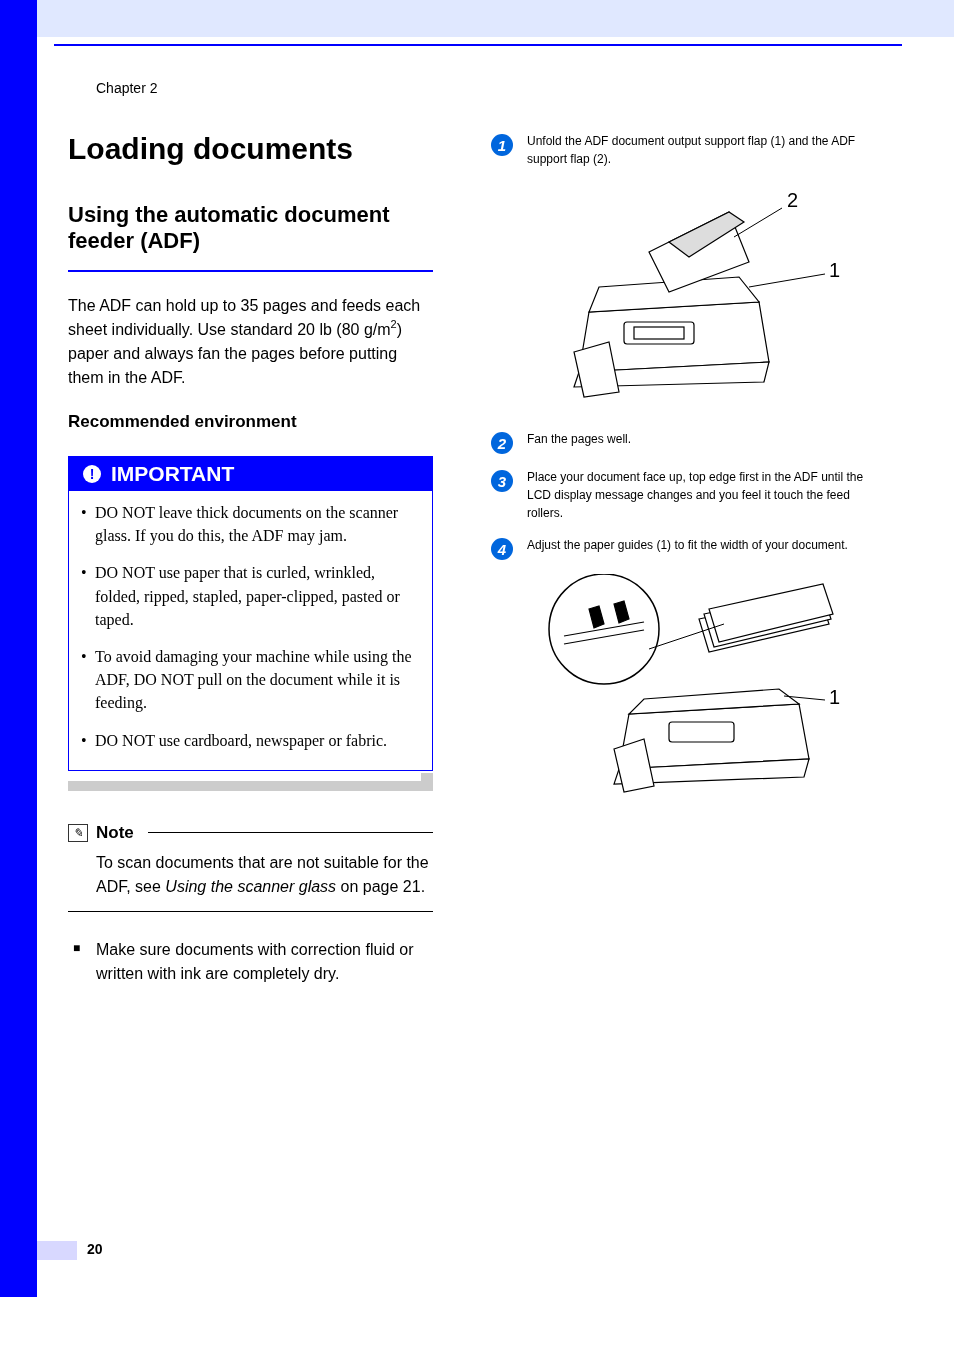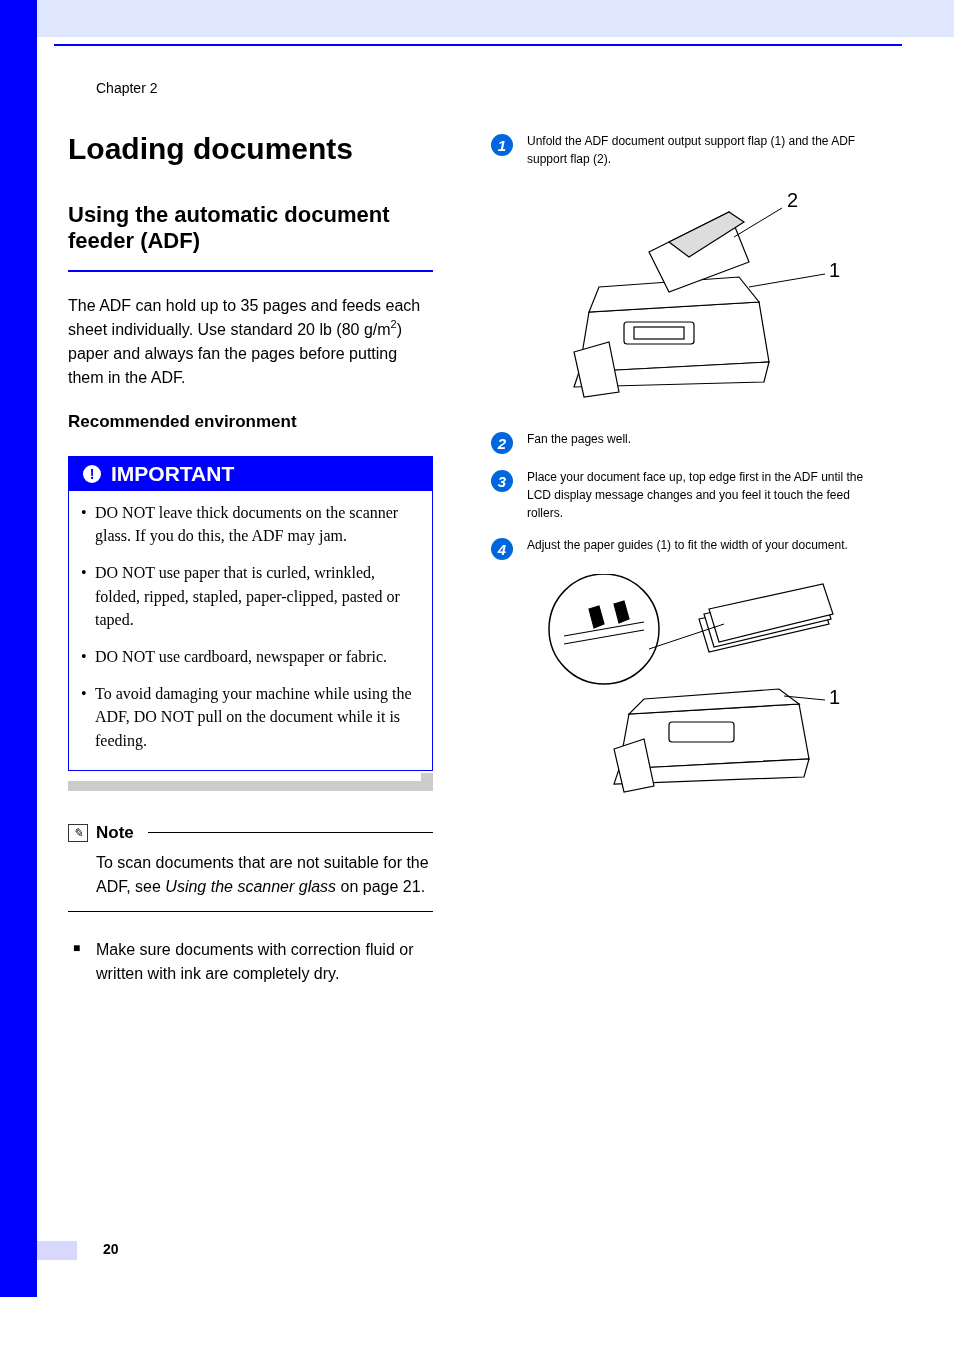--- a/index.html
+++ b/index.html
@@ -243,21 +243,21 @@
       font-size: 12px;
       line-height: 1.5;
     }
     .figure {
       margin: 8px 0 24px 0;
       text-align: center;
     }
     .figure svg { display: inline-block; }
     .page-num {
       position: absolute;
-      left: 103px;
+      left: 87px;
       top: 1241px;
       font-size: 14px;
       font-weight: bold;
     }
   </style>
 </head>
 <body>
 
 <div class="blue-sidebar"></div>
 <div class="blue-sidebar-left"></div>
@@ -283,22 +283,22 @@
 
       <div class="important-box">
         <div class="important-header">
           <span class="important-icon">!</span>
           <span>IMPORTANT</span>
         </div>
         <div class="important-body">
           <ul>
             <li>DO NOT leave thick documents on the scanner glass. If you do this, the ADF may jam.</li>
             <li>DO NOT use paper that is curled, wrinkled, folded, ripped, stapled, paper-clipped, pasted or taped.</li>
+            <li>To avoid damaging your machine while using the ADF, DO NOT pull on the document while it is feeding.</li>
             <li>DO NOT use cardboard, newspaper or fabric.</li>
-            <li>To avoid damaging your machine while using the ADF, DO NOT pull on the document while it is feeding.</li>
           </ul>
         </div>
       </div>
       <div class="important-footer"></div>
 
       <div class="note-block">
         <div class="note-header">
           <span class="note-icon">✎</span>
           <span class="note-title">Note</span>
           <span class="note-rule"></span>

